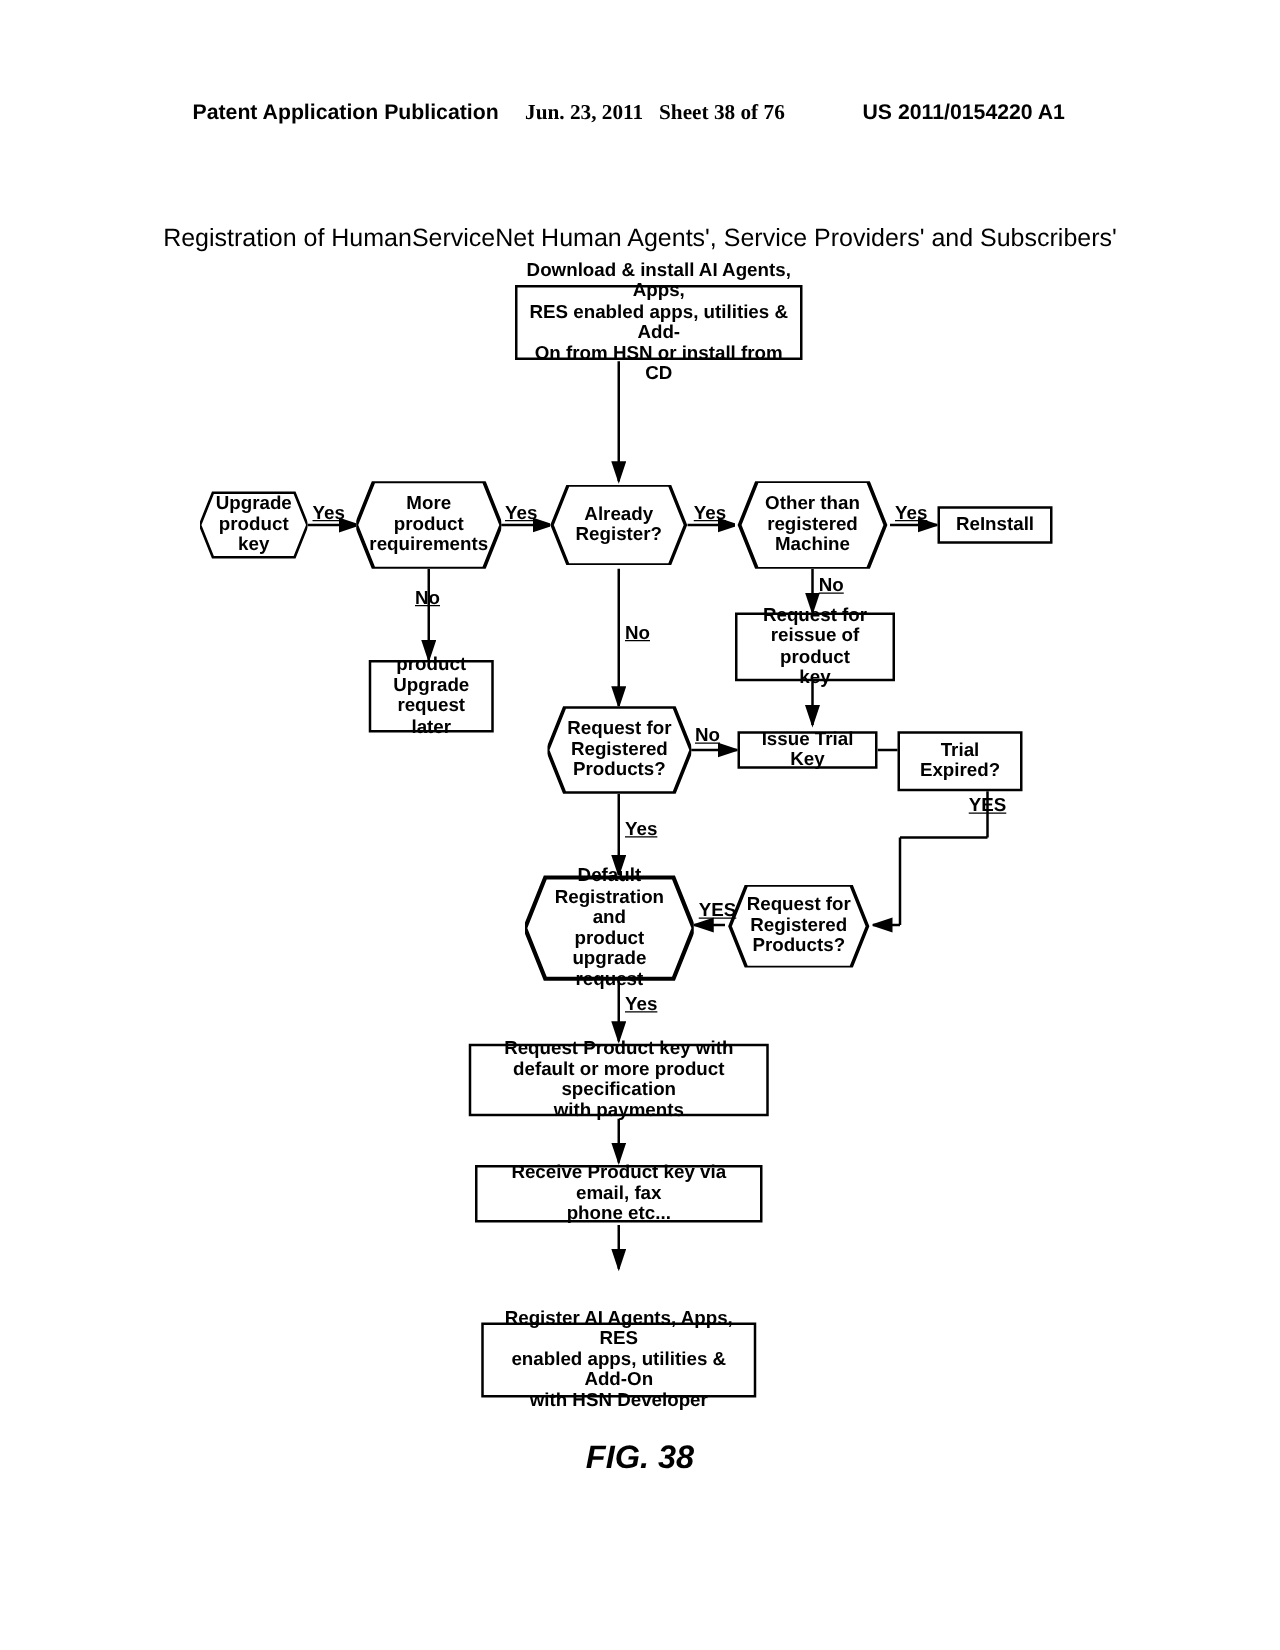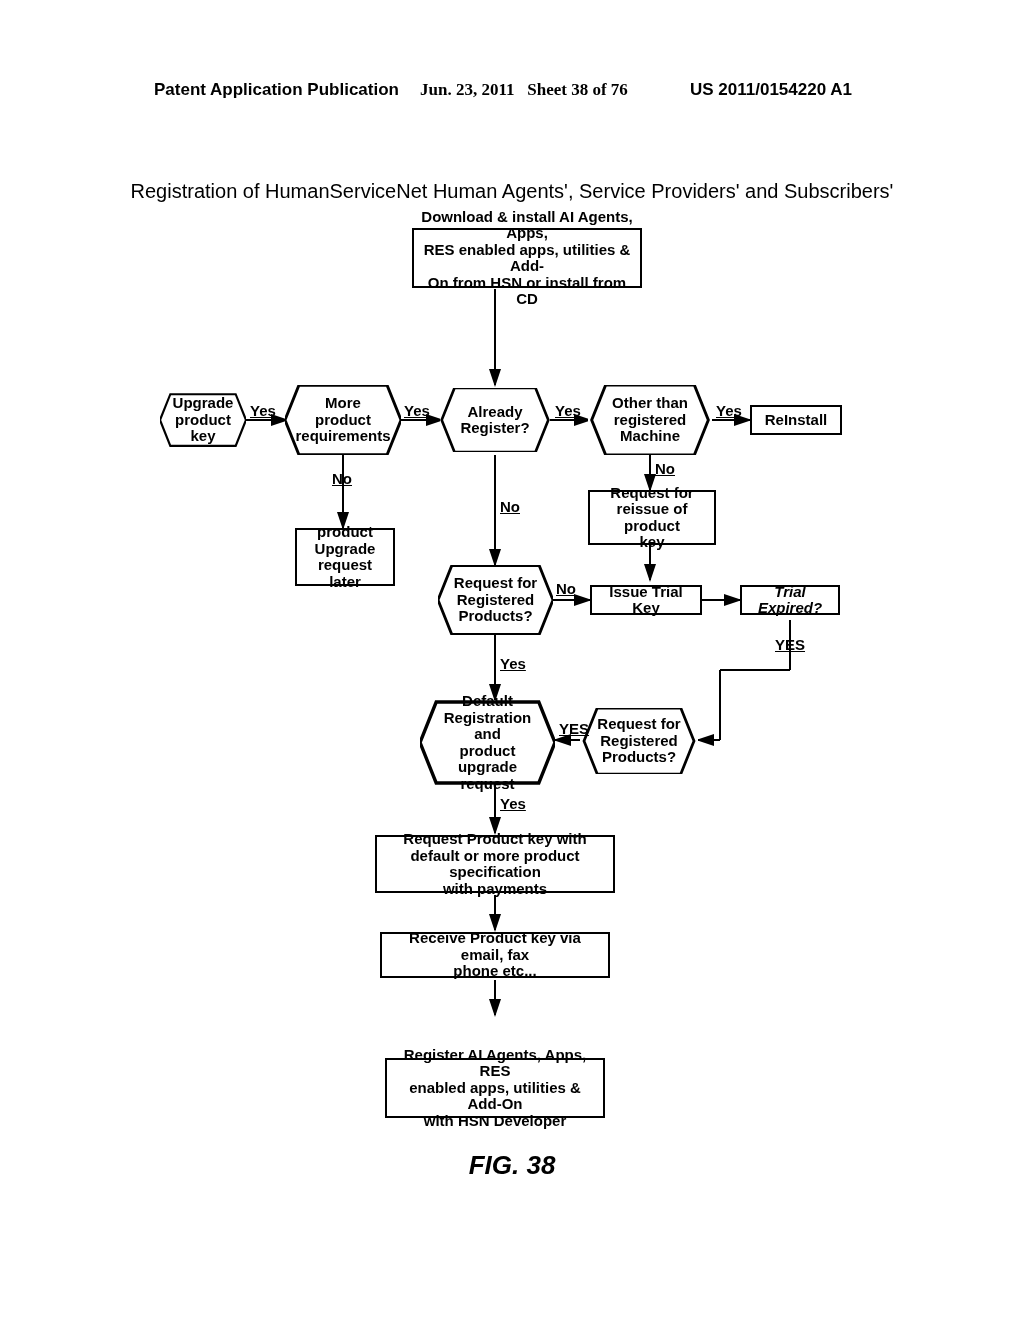--- a/index.html
+++ b/index.html
@@ -210,21 +210,21 @@
     </svg>
   <span class="hex-text" style="white-space:pre-line;">Request for
 Registered
 Products?</span>
 </div>
 
 <div class="box" style="left:590px; top:585px; width:112px; height:30px;">
   <span>Issue Trial Key</span>
 </div>
 
-<div class="box" style="left:740px; top:585px; width:100px; height:30px;font-style:italic;">
+<div class="box" style="left:718px; top:585px; width:100px; height:48px;">
   <span>Trial Expired?</span>
 </div>
 
 <div class="hex" style="left:420px; top:700px; width:135px; height:85px;">
   <svg viewBox="0 0 100 60">
       <polygon points="12,0 88,0 100,30 88,60 12,60 0,30" fill="#fff" stroke="#000" stroke-width="2.5"></polygon>
     </svg>
   <span class="hex-text" style="white-space:pre-line;">Default
 Registration and
 product upgrade

